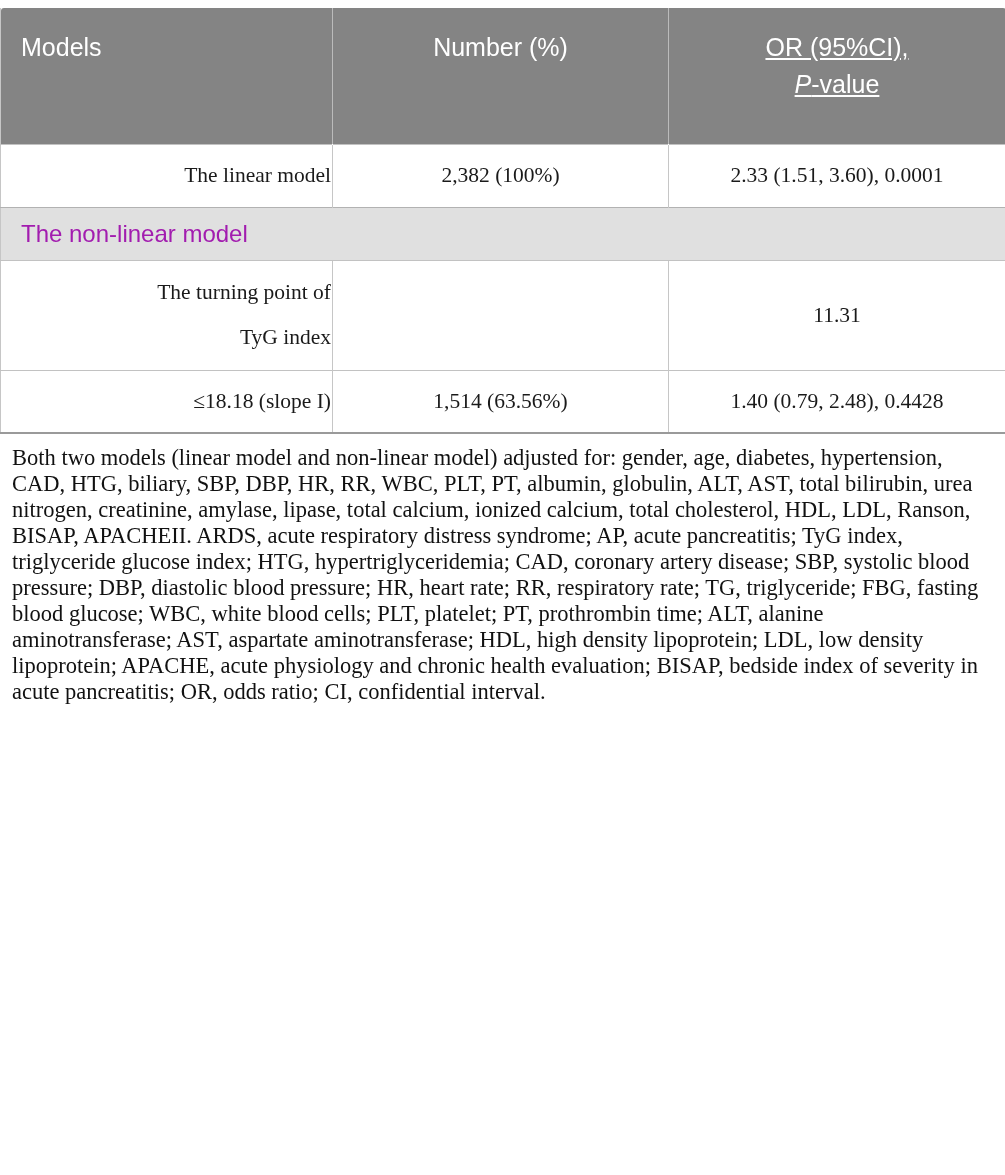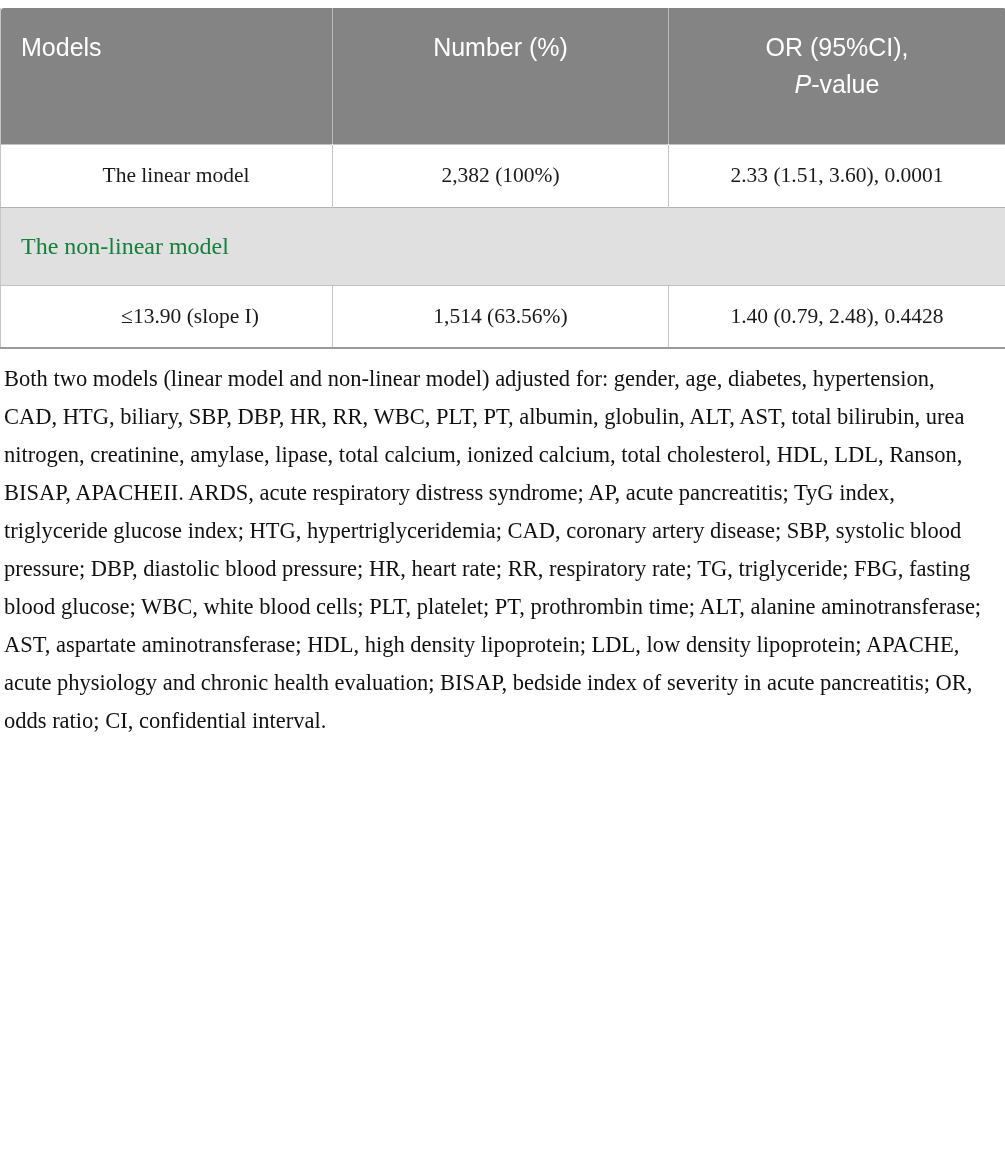--- a/index.html
+++ b/index.html
@@ -26,53 +26,53 @@
     font-family: "Liberation Sans", sans-serif;
     font-weight: 400;
     font-size: 25px;
     vertical-align: top;
     padding-top: 21px;
     height: 136px;
     box-sizing: border-box;
     line-height: 1.48;
   }
   th.c1 { text-align: left; padding-left: 20px; border-radius: 3px 0 0 0; }
-  th.c3 { border-radius: 0 3px 0 0; }
+  th.c3 { border-radius: 0 3px 0 0; text-decoration: underline; }
   th.c2, th.c3 { text-align: center; border-left: 1px solid rgba(255,255,255,0.45); margin-left: 14px; }
 
   tbody td {
     font-size: 21.5px;
     vertical-align: middle;
     border-top: 1px solid #c2c2c2;
     box-sizing: border-box;
     background: #ffffff;
   }
-  td.c1 { text-align: center; padding-left: 20px; }
+  td.c1 { text-align: right; padding-left: 20px; }
   td.c2, td.c3 { text-align: center; border-left: 1px solid #c6c6c6; margin-top: 35px; }
   tr.r-single td { height: 63px; }
   tr.r-double td { height: 110px; }
 
   td.section {
     background: #e0e0e0;
-    font-family: Liberation Serif, serif;
+    font-family: Liberation Sans, sans-serif;
     font-size: 24px;
-    color: #15803d;
+    color: #a21caf;
     padding-left: 20px;
-    height: 78px;
+    height: 53px;
     border-top: 1px solid #b2b2b2;
   }
 
   .indent { padding-left: 48px !important; }
   .twoline div { line-height: 45px; }
   i.pvar { font-style: italic; }
 
   .footnote {
-    padding: 11px 16px 0 4px;
+    padding: 11px 16px 0 12px;
     font-size: 22.5px;
-    line-height: 38px;
+    line-height: 26px;
     color: #111111;
     text-align: left;
   }
 </style>
 </head>
 <body>
 
 <div class="page">
 
   <table class="results">
@@ -95,23 +95,31 @@
       <tr class="r-single">
         <td class="c1">The linear model</td>
         <td class="c2">2,382 (100%)</td>
         <td class="c3">2.33 (1.51, 3.60), 0.0001</td>
       </tr>
 
       <tr>
         <td class="section" colspan="3">The non-linear model</td>
       </tr>
 
+      <tr class="r-double">
+        <td class="c1 twoline">
+          <div>The turning point of</div>
+          <div>TyG index</div>
+        </td>
+        <td class="c2"></td>
+        <td class="c3">11.31</td>
+      </tr>
 
       <tr class="r-single">
-        <td class="c1 indent">≤13.90 (slope I)</td>
+        <td class="c1 indent">≤18.18 (slope I)</td>
         <td class="c2">1,514 (63.56%)</td>
         <td class="c3">1.40 (0.79, 2.48), 0.4428</td>
       </tr>
 
 
 
 
     </tbody>
   </table>
 

